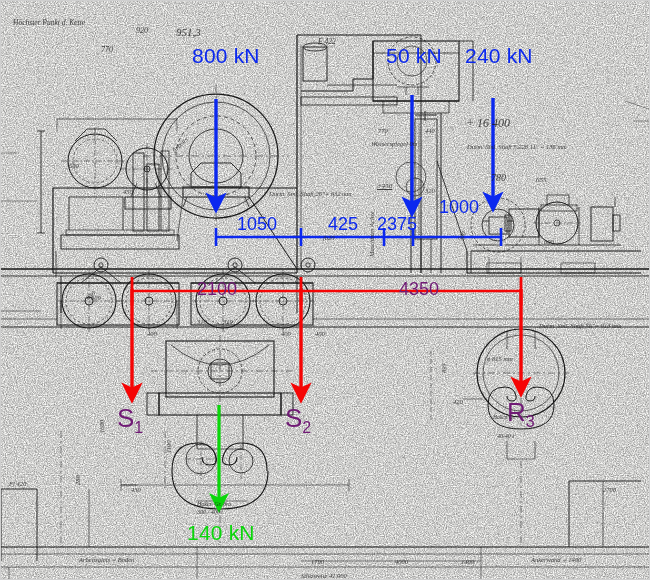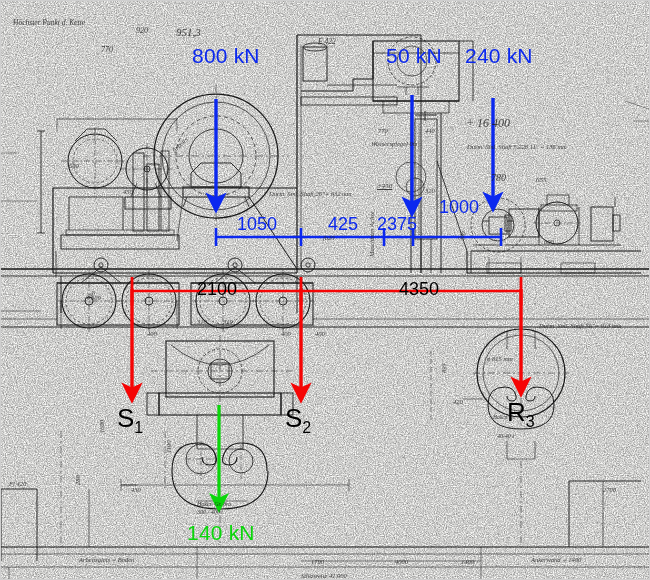--- a/index.html
+++ b/index.html
@@ -4,21 +4,21 @@
 <style>
   html,body{margin:0;padding:0;background:#fff;}
   body{font-family:"Liberation Sans",sans-serif;}
   #stage{position:relative;width:650px;height:580px;overflow:hidden;background:#fdfdfb;
          border:1px solid #cfcfcf;box-sizing:border-box;}
   #bg{position:absolute;left:0;top:0;width:650px;height:580px;}
   .ov{position:absolute;left:0;top:0;width:650px;height:580px;pointer-events:none;}
   .lbl{position:absolute;white-space:nowrap;font-family:Liberation Sans, sans-serif;
        line-height:1;}
   .blue{color:#0b28ef;}
-  .red{color:#000000;}
+  .red{color:#701a75;}
   .green{color:#0bd60b;}
   .force{font-size:21px;font-weight:400;letter-spacing:.2px;}
   .dim{font-size:18px;font-weight:400;}
   .react{font-size:26px;font-weight:400;}
   .react sub{font-size:16px;}
   .hand{position:absolute;color:#1d1d1d;font-family:"Liberation Serif",serif;
         font-style:italic;white-space:nowrap;line-height:1;}
 </style>
 </head>
 <body>

